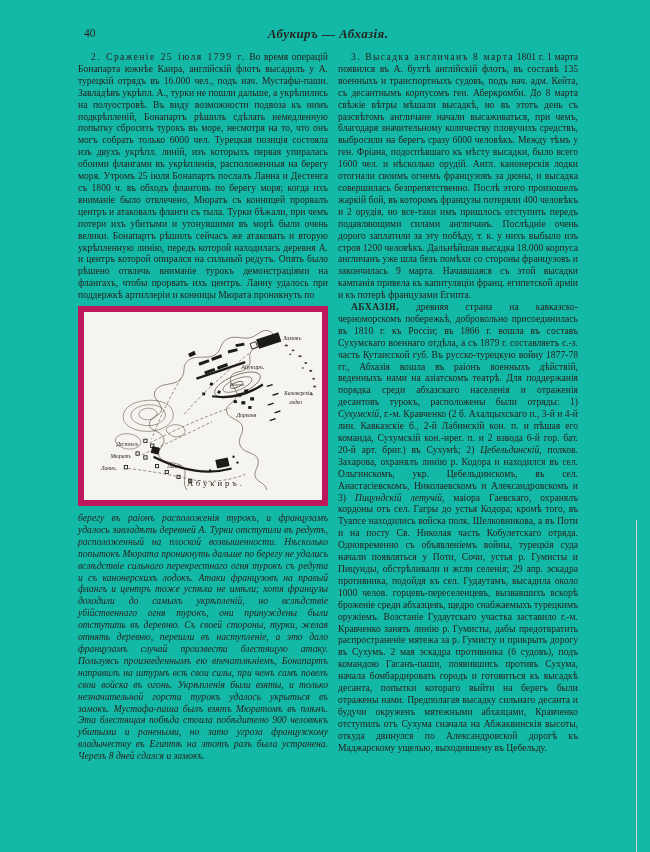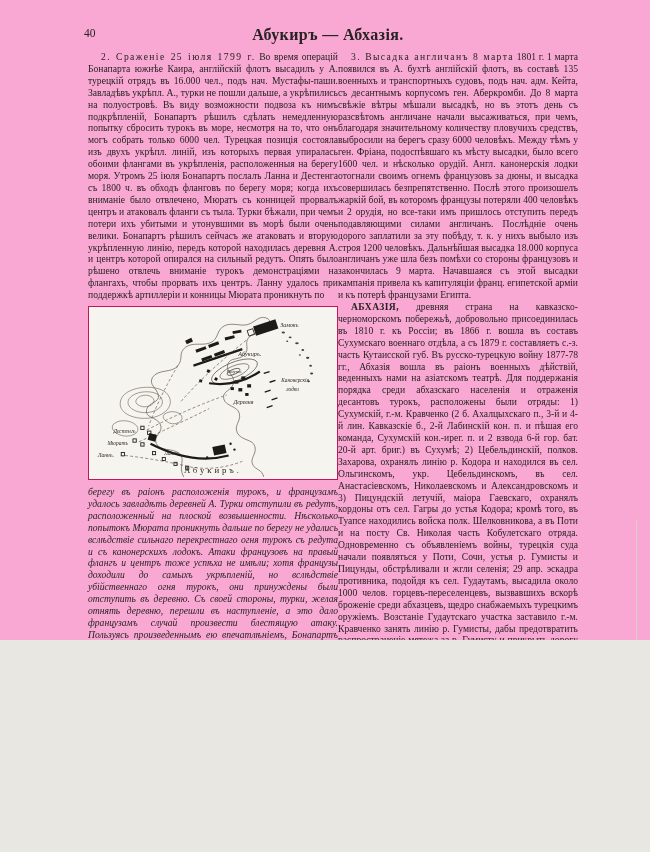--- a/index.html
+++ b/index.html
@@ -1,33 +1,33 @@
 <!DOCTYPE html>
 <html><head>
 <meta charset="utf-8">
 <style>
   html,body{margin:0;padding:0;}
   body{width:650px;height:852px;background:#e9e7e2;font-family:"Liberation Serif","DejaVu Serif",serif;}
-  .page{position:relative;width:650px;height:640px;background:#f9a8d4;overflow:hidden;color:#262320;}
+  .page{position:relative;width:650px;height:852px;background:#14b8a6;overflow:hidden;color:#262320;}
   .scan-edge{position:absolute;right:13px;top:520px;height:332px;width:1px;background:#d6d2c8;}
   .content{position:absolute;left:78px;top:26px;width:500px;}
   .folio{position:relative;height:22px;margin-bottom:3px;}
   .folio-num{position:absolute;left:6px;top:1px;font-size:11.5px;}
-  .folio-title{text-align:center;font-weight:bold;font-size:16px;letter-spacing:.4px;}
-  .cols{display:flex;gap:0;justify-content:flex-end;}
+  .folio-title{text-align:center;font-weight:bold;font-size:13px;letter-spacing:.4px;font-style:italic;}
+  .cols{display:flex;gap:10px;justify-content:flex-end;}
   .col-left{width:250px;}
   .col-right{width:240px;}
   .para{font-size:9.6px;line-height:11.9px;text-align:justify;text-indent:13px;margin:0;}
   .para.cont{text-indent:0;font-style:italic;}
   .para + .para{margin-top:0;}
   .article-gap{margin-top:6px;}
   .seg-lead{letter-spacing:1.4px;}
   .seg-bold{font-weight:bold;letter-spacing:.4px;margin-top:27px;}
-  .seg-italic{}
-  .map-figure{margin:5px 0 6px 0;border:1px solid #be185d;background:#f6f4ee;padding:1px;}
+  .seg-italic{font-style:italic;}
+  .map-figure{margin:5px 0 6px 0;border:6px solid #be185d;background:#f6f4ee;padding:9px;}
   .map-figure svg{display:block;}
   .map-label{font-family:"Liberation Serif","DejaVu Serif",serif;font-style:italic;fill:#2c2822;}
   .map-caption{font-family:"Liberation Serif","DejaVu Serif",serif;fill:#2c2822;letter-spacing:3px;}
 </style>
 </head>
 <body>
 
 <div class="page">
 
   <div class="content">

